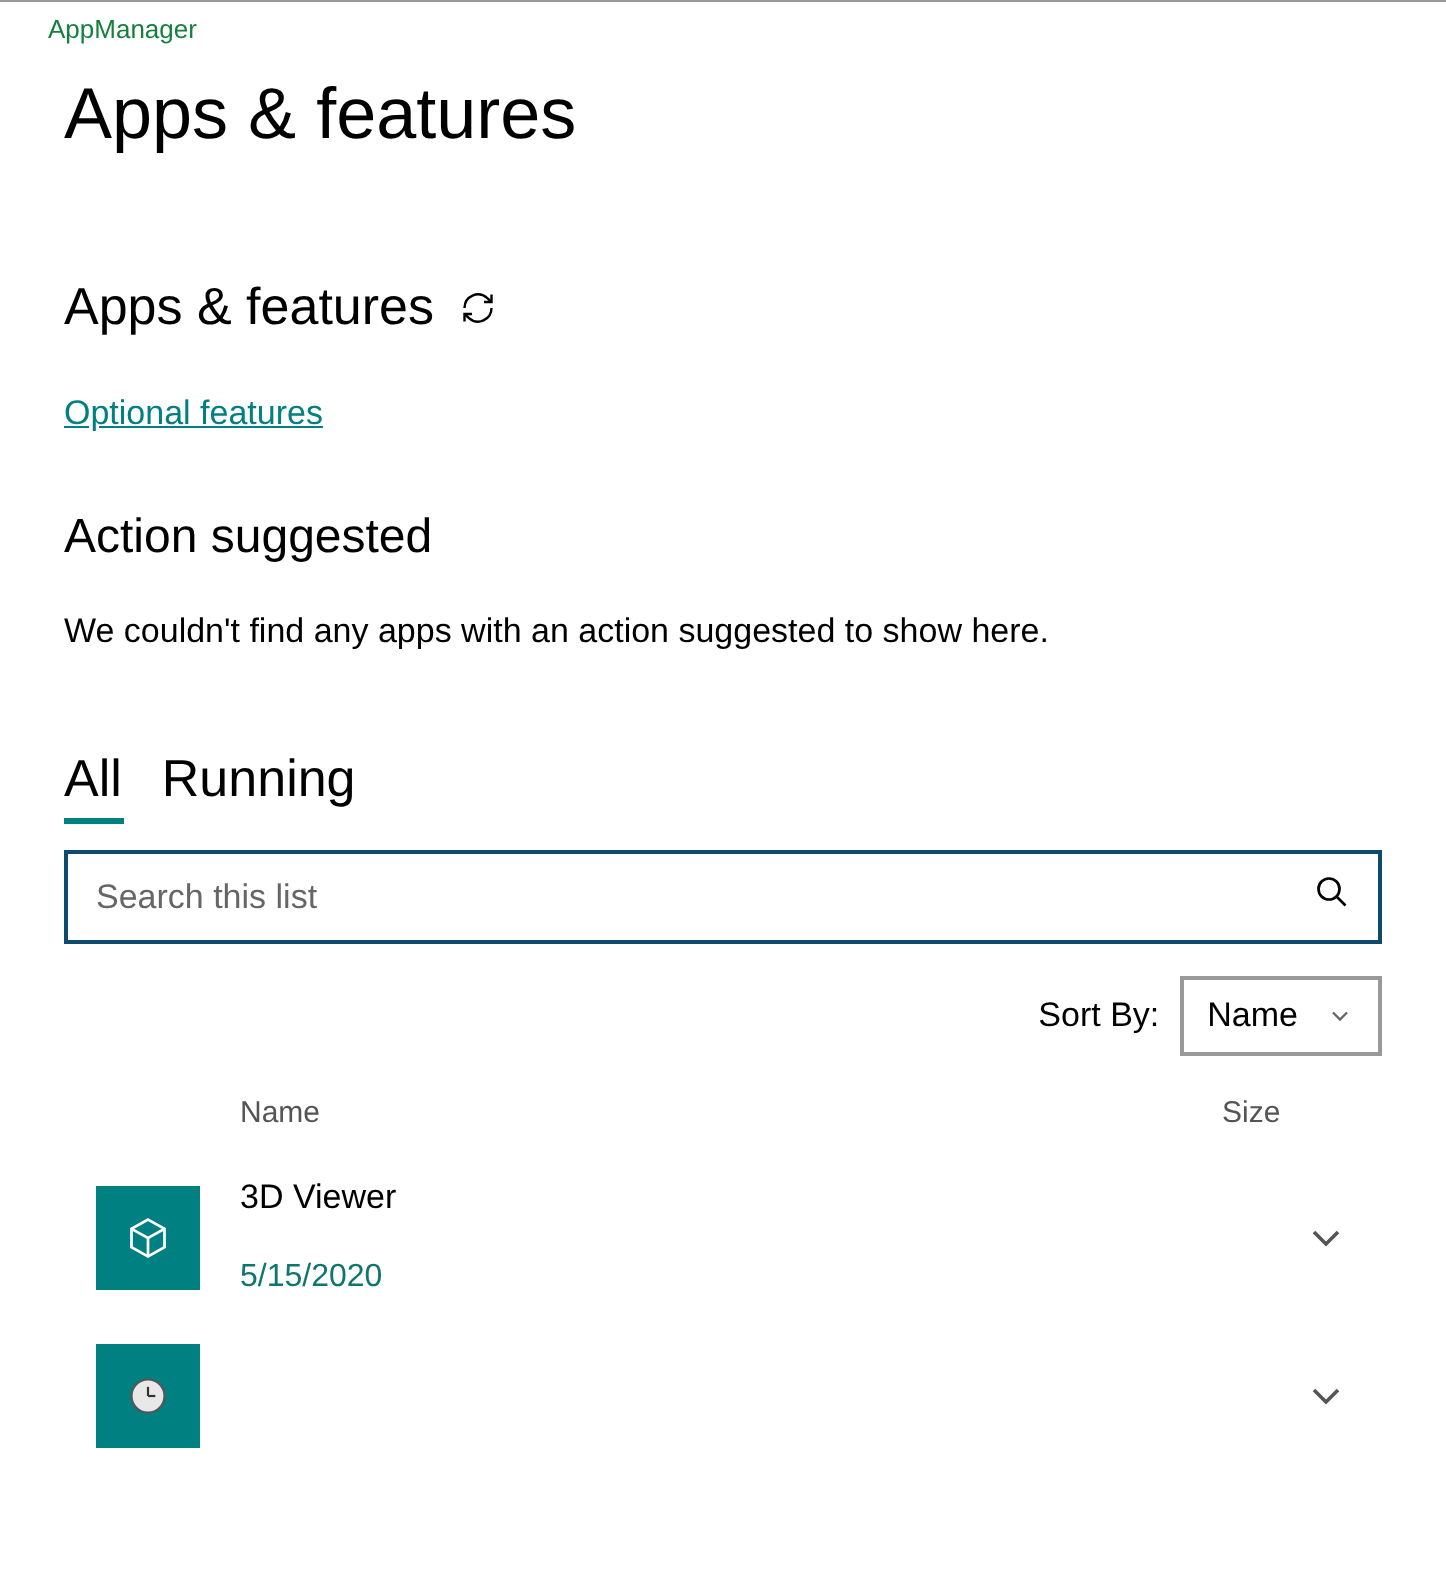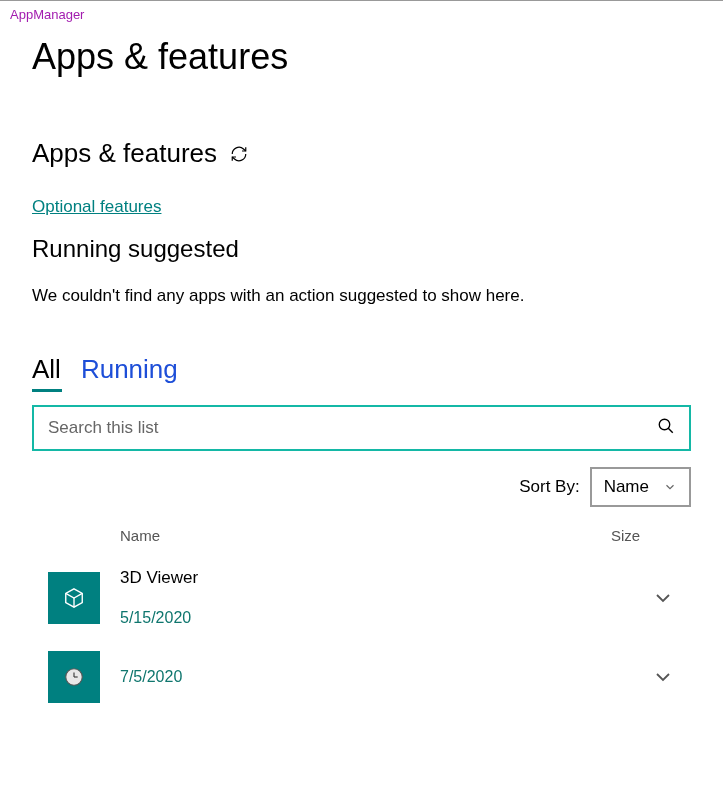--- a/index.html
+++ b/index.html
@@ -10,22 +10,22 @@
     body {
       font-family: "Segoe UI", -apple-system, sans-serif;
       background: #ffffff;
       width: 723px;
       height: 788px;
       overflow: hidden;
       border-top: 1px solid #999;
     }
     .window-title {
       font-size: 13px;
-      color: #a21caf;
-      padding: 6px 10px;
+      color: #15803d;
+      padding: 6px 24px;
     }
     .content {
       padding: 0 32px;
     }
     .page-title {
       font-size: 36px;
       font-weight: 400;
       color: #000;
       margin-top: 8px;
       margin-bottom: 60px;
@@ -49,21 +49,21 @@
     .refresh-icon svg {
       width: 18px;
       height: 18px;
     }
     .link {
       color: #008080;
       text-decoration: underline;
       font-size: 17px;
       cursor: pointer;
       display: inline-block;
-      margin-bottom: 18px;
+      margin-bottom: 38px;
     }
     .sub-heading {
       font-size: 24px;
       font-weight: 400;
       color: #000;
       margin-bottom: 20px;
     }
     .info-text {
       font-size: 17px;
       color: #000;
@@ -71,39 +71,39 @@
       margin-top: 23px;
     }
     .tabs {
       display: flex;
       gap: 20px;
       margin-bottom: 2px;
     }
     .tab {
       font-size: 26px;
       font-weight: 400;
-      color: #1d4ed8;
+      color: #000000;
       cursor: pointer;
       padding-bottom: 6px;
       position: relative;
     }
     .tab.active {
       color: #000;
     }
     .tab.active::after {
       content: "";
       position: absolute;
       left: 0;
       bottom: -1px;
       width: 30px;
       height: 3px;
       background: #008080;
     }
     .search-container {
-      border: 2px solid #14b8a6;
+      border: 2px solid #0c4a6e;
       display: flex;
       align-items: center;
       padding: 10px 14px;
       margin-top: 14px;
       margin-bottom: 16px;
     }
     .search-input {
       flex: 1;
       border: none;
       outline: none;
@@ -209,21 +209,21 @@
         <path d="M3 12a9 9 0 0 1 15-6.7L21 8"></path>
         <path d="M21 3v5h-5"></path>
         <path d="M21 12a9 9 0 0 1-15 6.7L3 16"></path>
         <path d="M3 21v-5h5"></path>
       </svg>
     </span>
   </div>
 
   <a class="link">Optional features</a>
 
-  <h2 class="sub-heading">Running suggested</h2>
+  <h2 class="sub-heading">Action suggested</h2>
 
   <p class="info-text">We couldn't find any apps with an action suggested to show here.</p>
 
   <div class="tabs">
     <div class="tab active">All</div>
     <div class="tab">Running</div>
   </div>
 
   <div class="search-container">
     <input class="search-input" type="text" placeholder="Search this list" style="">
@@ -269,20 +269,19 @@
 
   <div class="app-row">
     <div class="app-icon">
       <svg viewBox="0 0 24 24" fill="#e8e8e8" stroke="#555" stroke-width="1.2">
         <circle cx="12" cy="12" r="9"></circle>
         <line x1="12" y1="12" x2="12" y2="7" stroke="#333"></line>
         <line x1="12" y1="12" x2="16" y2="12" stroke="#333"></line>
       </svg>
     </div>
     <div class="app-info">
-      <span class="app-date">7/5/2020</span>
     </div>
     <svg class="expand-icon" viewBox="0 0 24 24" fill="none" stroke="#555" stroke-width="1.8">
       <polyline points="6 9 12 15 18 9"></polyline>
     </svg>
   </div>
 
 </div>
 
 </body></html>

